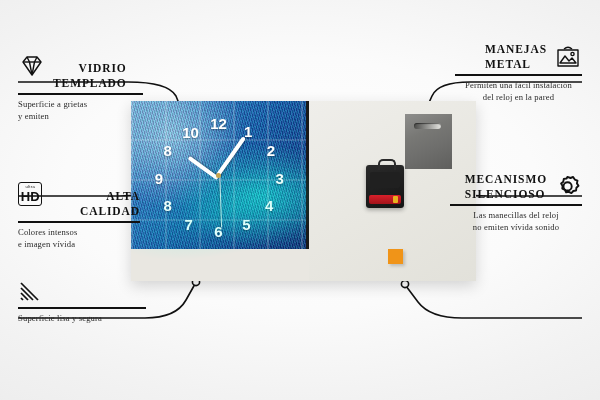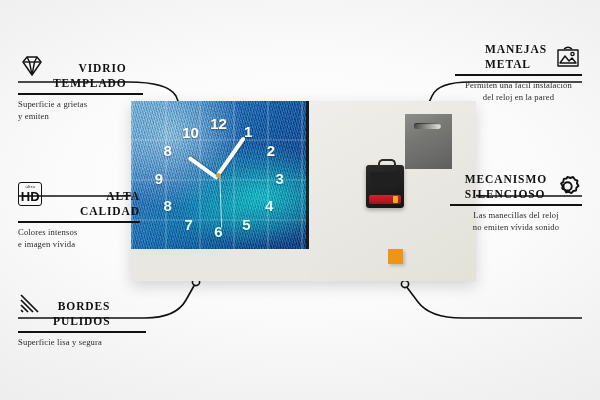--- a/index.html
+++ b/index.html
@@ -224,24 +224,20 @@
   <div class="feat left" style="left:18px;top:280px;width:128px">
     <div class="head">
       <svg class="ic" width="28" height="24" viewBox="0 0 28 24">
         <g stroke="#111" stroke-width="1.7" fill="none">
           <path d="M3,3 L20,20"></path>
             <path d="M3,8 L15,20"></path>
             <path d="M3,13 L10,20"></path>
             <path d="M3,18 L5,20"></path>
         </g>
       </svg>
-      <div class="title">
-        <div>BORDES</div>
-        <div>PULIDOS</div>
-      </div>
     </div>
     <div class="rule"></div>
     <div class="desc">
       <div>Superficie lisa y segura</div>
     </div>
   </div>
 
   <div class="feat right" style="left:455px;top:42px;width:127px">
     <div class="head">
       <div class="title">

